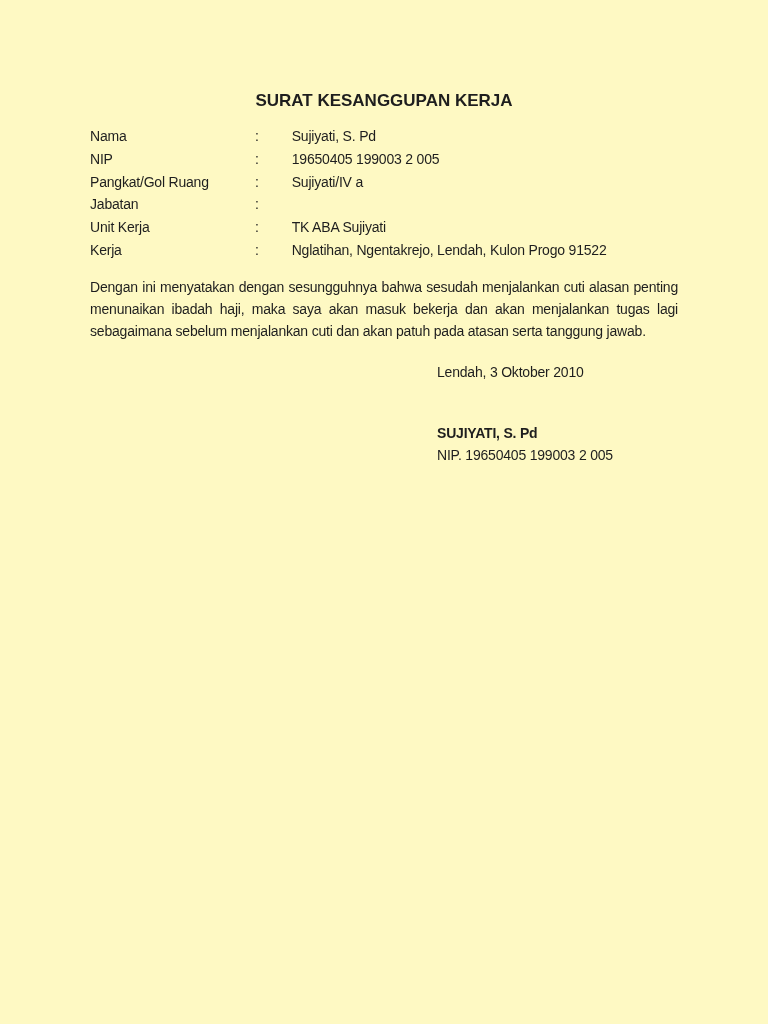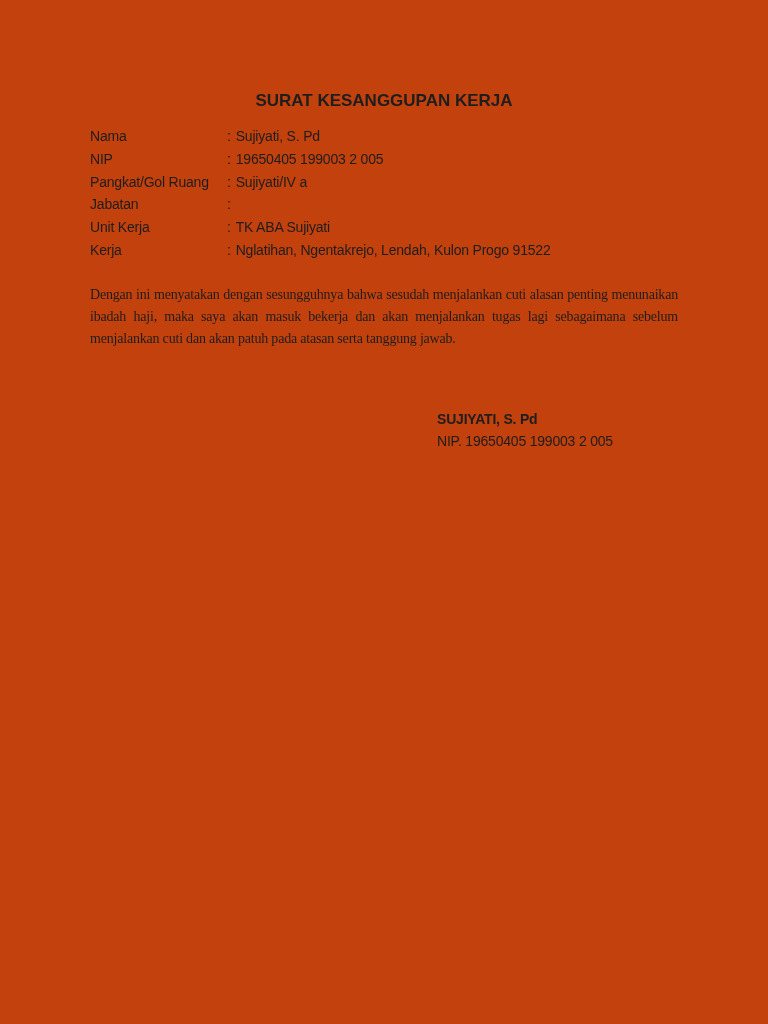--- a/index.html
+++ b/index.html
@@ -1,21 +1,21 @@
 <!DOCTYPE html>
 <html><head>
 <meta charset="utf-8">
 <style>
   * { margin: 0; padding: 0; box-sizing: border-box; }
   html, body { background: #ffffff; }
   .page {
     position: relative;
     width: 768px;
     height: 1024px;
-    background: #c2410c;
+    background: #fef9c3;
     color: #1e1e1e;
     font-family: "Liberation Sans", "DejaVu Sans", sans-serif;
     font-size: 14px;
     line-height: 22px;
     letter-spacing: -0.2px;
     overflow: hidden;
   }
   .content {
     position: absolute;
     left: 90px;
@@ -25,28 +25,27 @@
   .title {
     margin-top: 90px;
     font-size: 17px;
     font-weight: 700;
     text-align: center;
     line-height: 22px;
     letter-spacing: 0;
   }
   .opening { margin-top: 51px; }
   .fields { margin-top: 13px; }
-  .field-row { display: flex; line-height: 22.8px; }
+  .field-row { display: flex; line-height: 22.8px; gap: 28px; }
   .field-label { flex: 0 0 137px; width: 137px; }
   .field-colon { flex: 0 0 auto; margin-right: 5px; }
   .field-value { flex: 1 1 auto; }
   .body-par {
-    margin-top: 22px;
+    margin-top: 14px;
     text-align: justify;
-    font-family: Liberation Serif, serif;
   }
   .signature {
     margin-top: 19px;
     margin-left: 347px;
   }
   .sig-space { height: 39px; }
   .sig-name { font-weight: 700; }
 </style>
 </head>
 <body>
@@ -85,19 +84,20 @@
       <div class="field-row">
         <span class="field-label">Kerja</span>
         <span class="field-colon">:</span>
         <span class="field-value">Nglatihan, Ngentakrejo, Lendah, Kulon Progo 91522</span>
       </div>
     </div>
 
     <p class="body-par">Dengan ini menyatakan dengan sesungguhnya bahwa sesudah menjalankan cuti alasan penting menunaikan ibadah haji, maka saya akan masuk bekerja dan akan menjalankan tugas lagi sebagaimana sebelum menjalankan cuti dan akan patuh pada atasan serta tanggung jawab.</p>
 
     <div class="signature">
+      <div>Lendah, 3 Oktober 2010</div>
       <div class="sig-space"></div>
       <div class="sig-name">SUJIYATI, S. Pd</div>
       <div>NIP. 19650405 199003 2 005</div>
     </div>
 
   </div>
 </div>
 
 </body></html>

